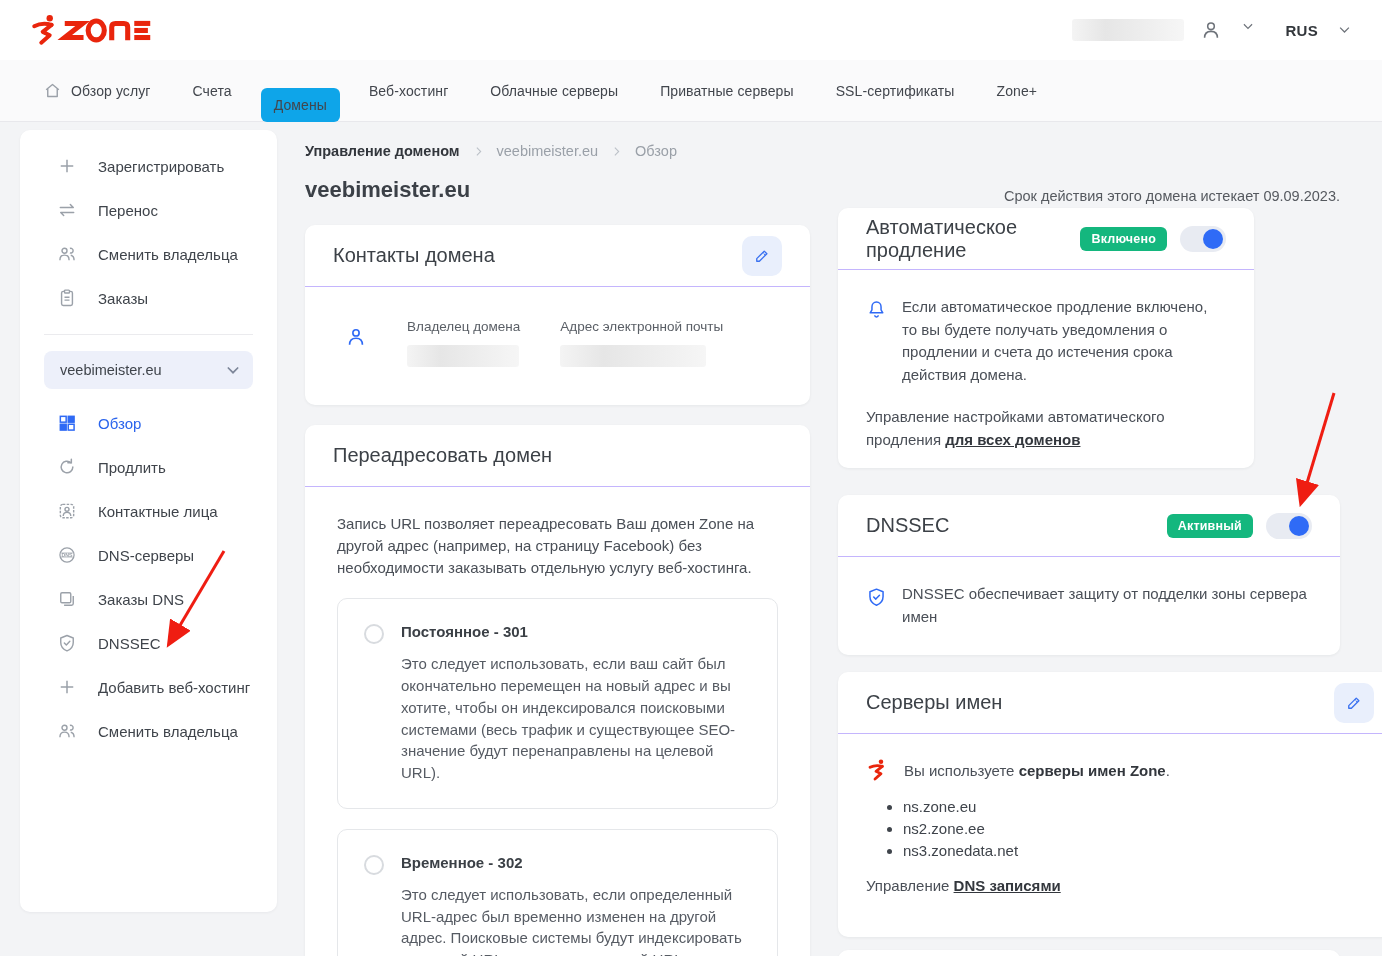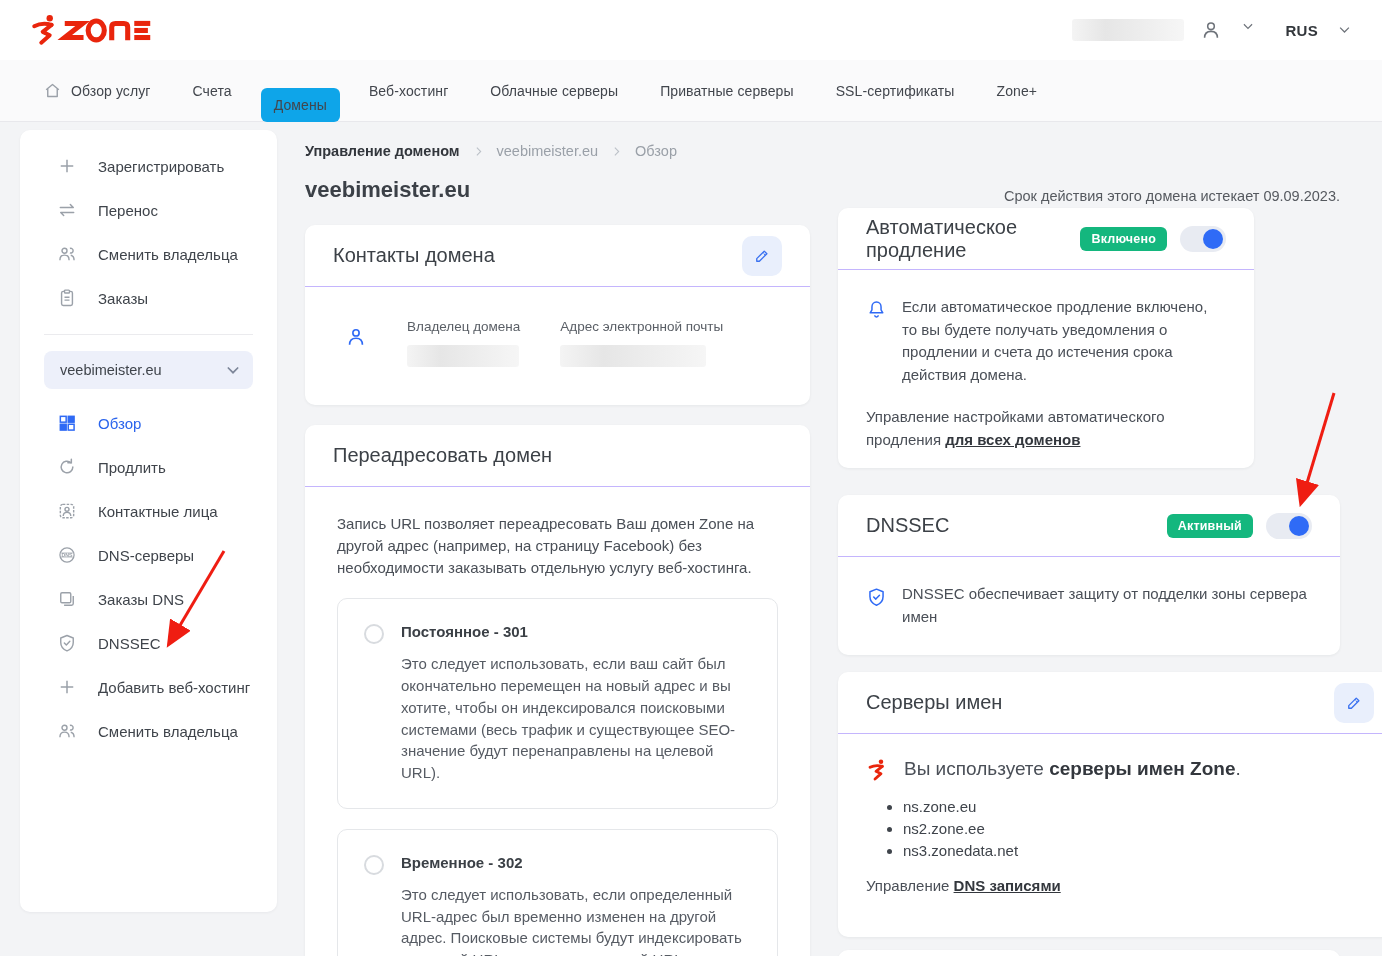--- a/index.html
+++ b/index.html
@@ -129,21 +129,21 @@
   .option-desc { font-size:15px; line-height:1.45; color:#565b63; margin-top:13px; }
 
   
   .icon-row { display:flex; gap:15px; padding:26px 28px 0 28px; }
   .icon-row .ic { color:#2f6af5; flex:0 0 auto; margin-top:3px; }
   .icon-row p { font-size:15px; line-height:1.5; color:#4a4f57; }
   .manage-line { padding:20px 28px 0 28px; font-size:15px; line-height:1.5; color:#4a4f57; }
   .manage-line b { color:#33373d; text-decoration:underline; }
 
   .ns-body { padding:24px 28px 0 28px; }
-  .ns-intro { display:flex; align-items:flex-start; gap:16px; font-size:19px; color:#4a4f57; }
+  .ns-intro { display:flex; align-items:center; gap:16px; font-size:15px; color:#4a4f57; }
   .ns-intro b { color:#33373d; }
   .ns-list { margin:16px 0 0 0; padding-left:37px; font-size:15px; color:#3f444b; }
   .ns-list li { margin-bottom:5px; }
   .ns-manage { margin-top:18px; font-size:15px; color:#4a4f57; }
   .ns-manage b { color:#33373d; text-decoration:underline; }
 
   
   .arrows { position:absolute; inset:0; width:1382px; height:956px; pointer-events:none; z-index:60; }
 </style>
 </head>

